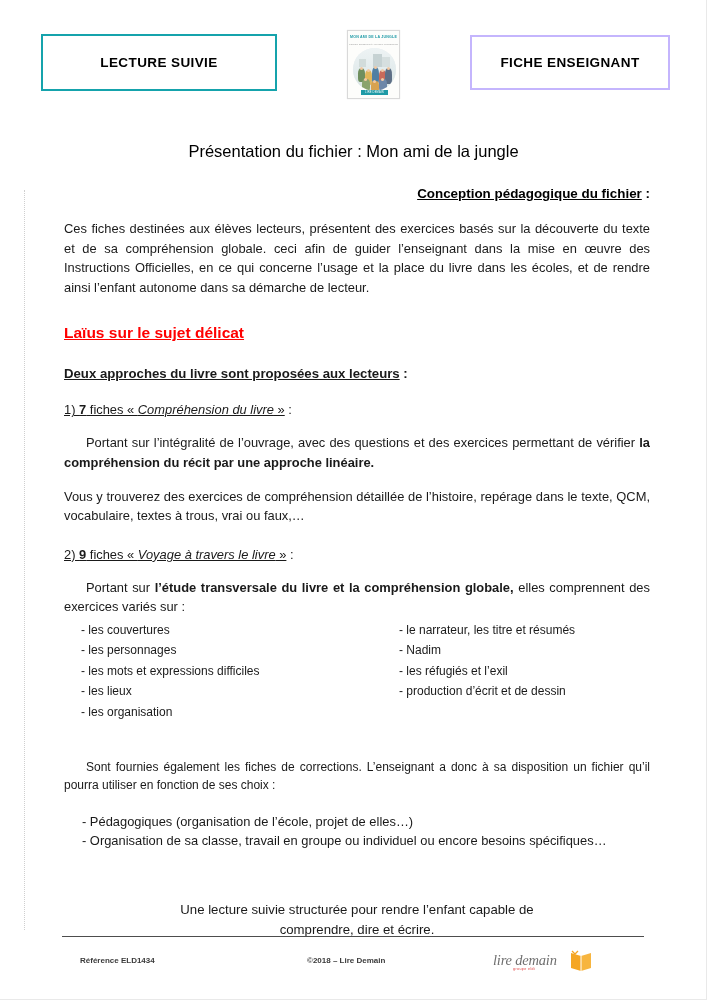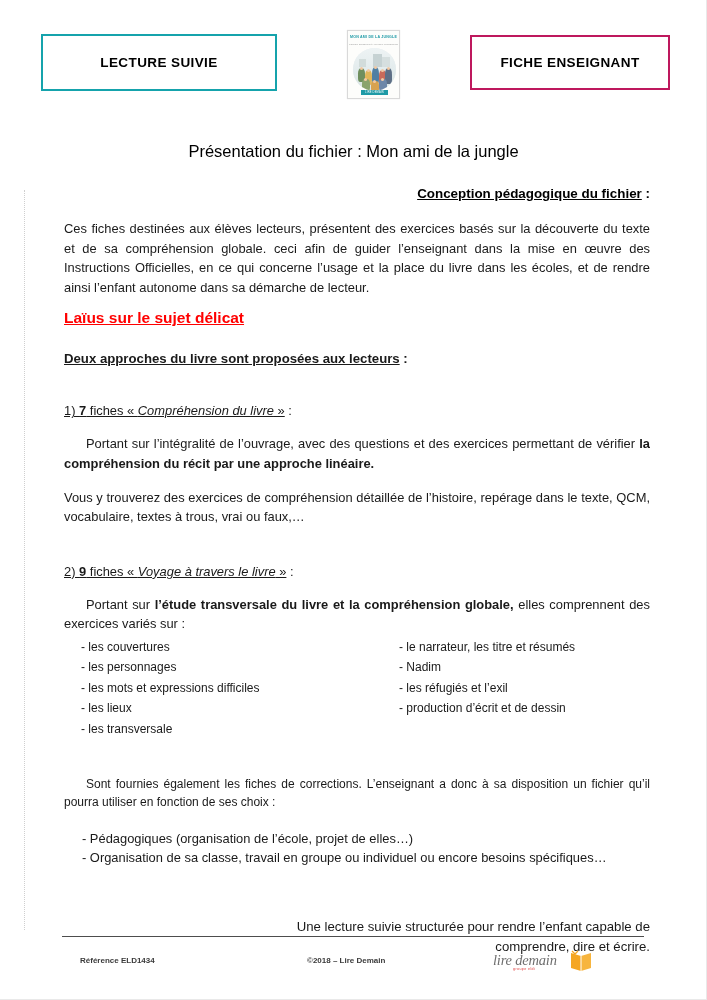--- a/index.html
+++ b/index.html
@@ -56,21 +56,21 @@
     background: #ffffff;
   }
   .hdr-box-left {
     left: 41px; top: 34px;
     width: 236px; height: 57px;
     border: 2px solid #15a3ac;
   }
   .hdr-box-right {
     left: 470px; top: 35px;
     width: 200px; height: 55px;
-    border: 2px solid #be185d;
+    border: 2px solid #c4b5fd;
   }
   .hdr-label {
     font-weight: bold;
     font-size: 13.5px;
     letter-spacing: 0.4px;
     color: #000000;
     white-space: nowrap;
   }
 
   
@@ -179,34 +179,34 @@
     line-height: 1.52;
     text-align: justify;
     color: #1a1a1a;
   }
 
   .h-red {
     font-size: 15.5px;
     font-weight: bold;
     color: #ff0000;
     text-decoration: underline;
-    margin-top: 12px;
+    margin-top: 27px;
     display: inline-block;
   }
 
   .h-approaches {
     font-size: 13.2px;
     font-weight: bold;
     margin-top: 24px;
   }
   .h-approaches .u { text-decoration: underline; }
 
   .num-line {
     font-size: 12.9px;
-    margin-top: 37px;
+    margin-top: 21px;
   }
   .num-line .u { text-decoration: underline; }
   .num-line .it { font-style: italic; }
   .num-line b { font-weight: bold; }
 
   .para-indent {
     font-size: 12.9px;
     line-height: 1.52;
     margin-top: 16px;
     text-align: justify;
@@ -241,21 +241,21 @@
 
   .sub-list {
     margin-top: 17px;
     padding-left: 18px;
     font-size: 12.9px;
     line-height: 1.5;
   }
 
   .closing {
     margin-top: 50px;
-    text-align: right;
+    text-align: center;
     font-size: 13.2px;
     line-height: 1.5;
     color: #1a1a1a;
   }
 
   
   .footer-rule {
     position: absolute;
     left: 62px; top: 936px;
     width: 582px; height: 0;
@@ -382,21 +382,21 @@
     <p class="para-indent">
       <span class="ind"></span><span>Portant sur </span><b>l’étude transversale du livre et la compréhension globale,</b><span> elles comprennent des exercices variés sur :</span>
     </p>
 
     <div class="two-col">
       <div class="col-l">
         <div class="itm">- les couvertures</div>
         <div class="itm">- les personnages</div>
         <div class="itm">- les mots et expressions difficiles</div>
         <div class="itm">- les lieux</div>
-        <div class="itm">- les transversale</div>
+        <div class="itm">- les organisation</div>
       </div>
       <div class="col-r">
         <div class="itm">- le narrateur, les titre et résumés</div>
         <div class="itm">- Nadim</div>
         <div class="itm">- les réfugiés et l’exil</div>
         <div class="itm">- production d’écrit et de dessin</div>
       </div>
     </div>
 
     <p class="para-corrections">

